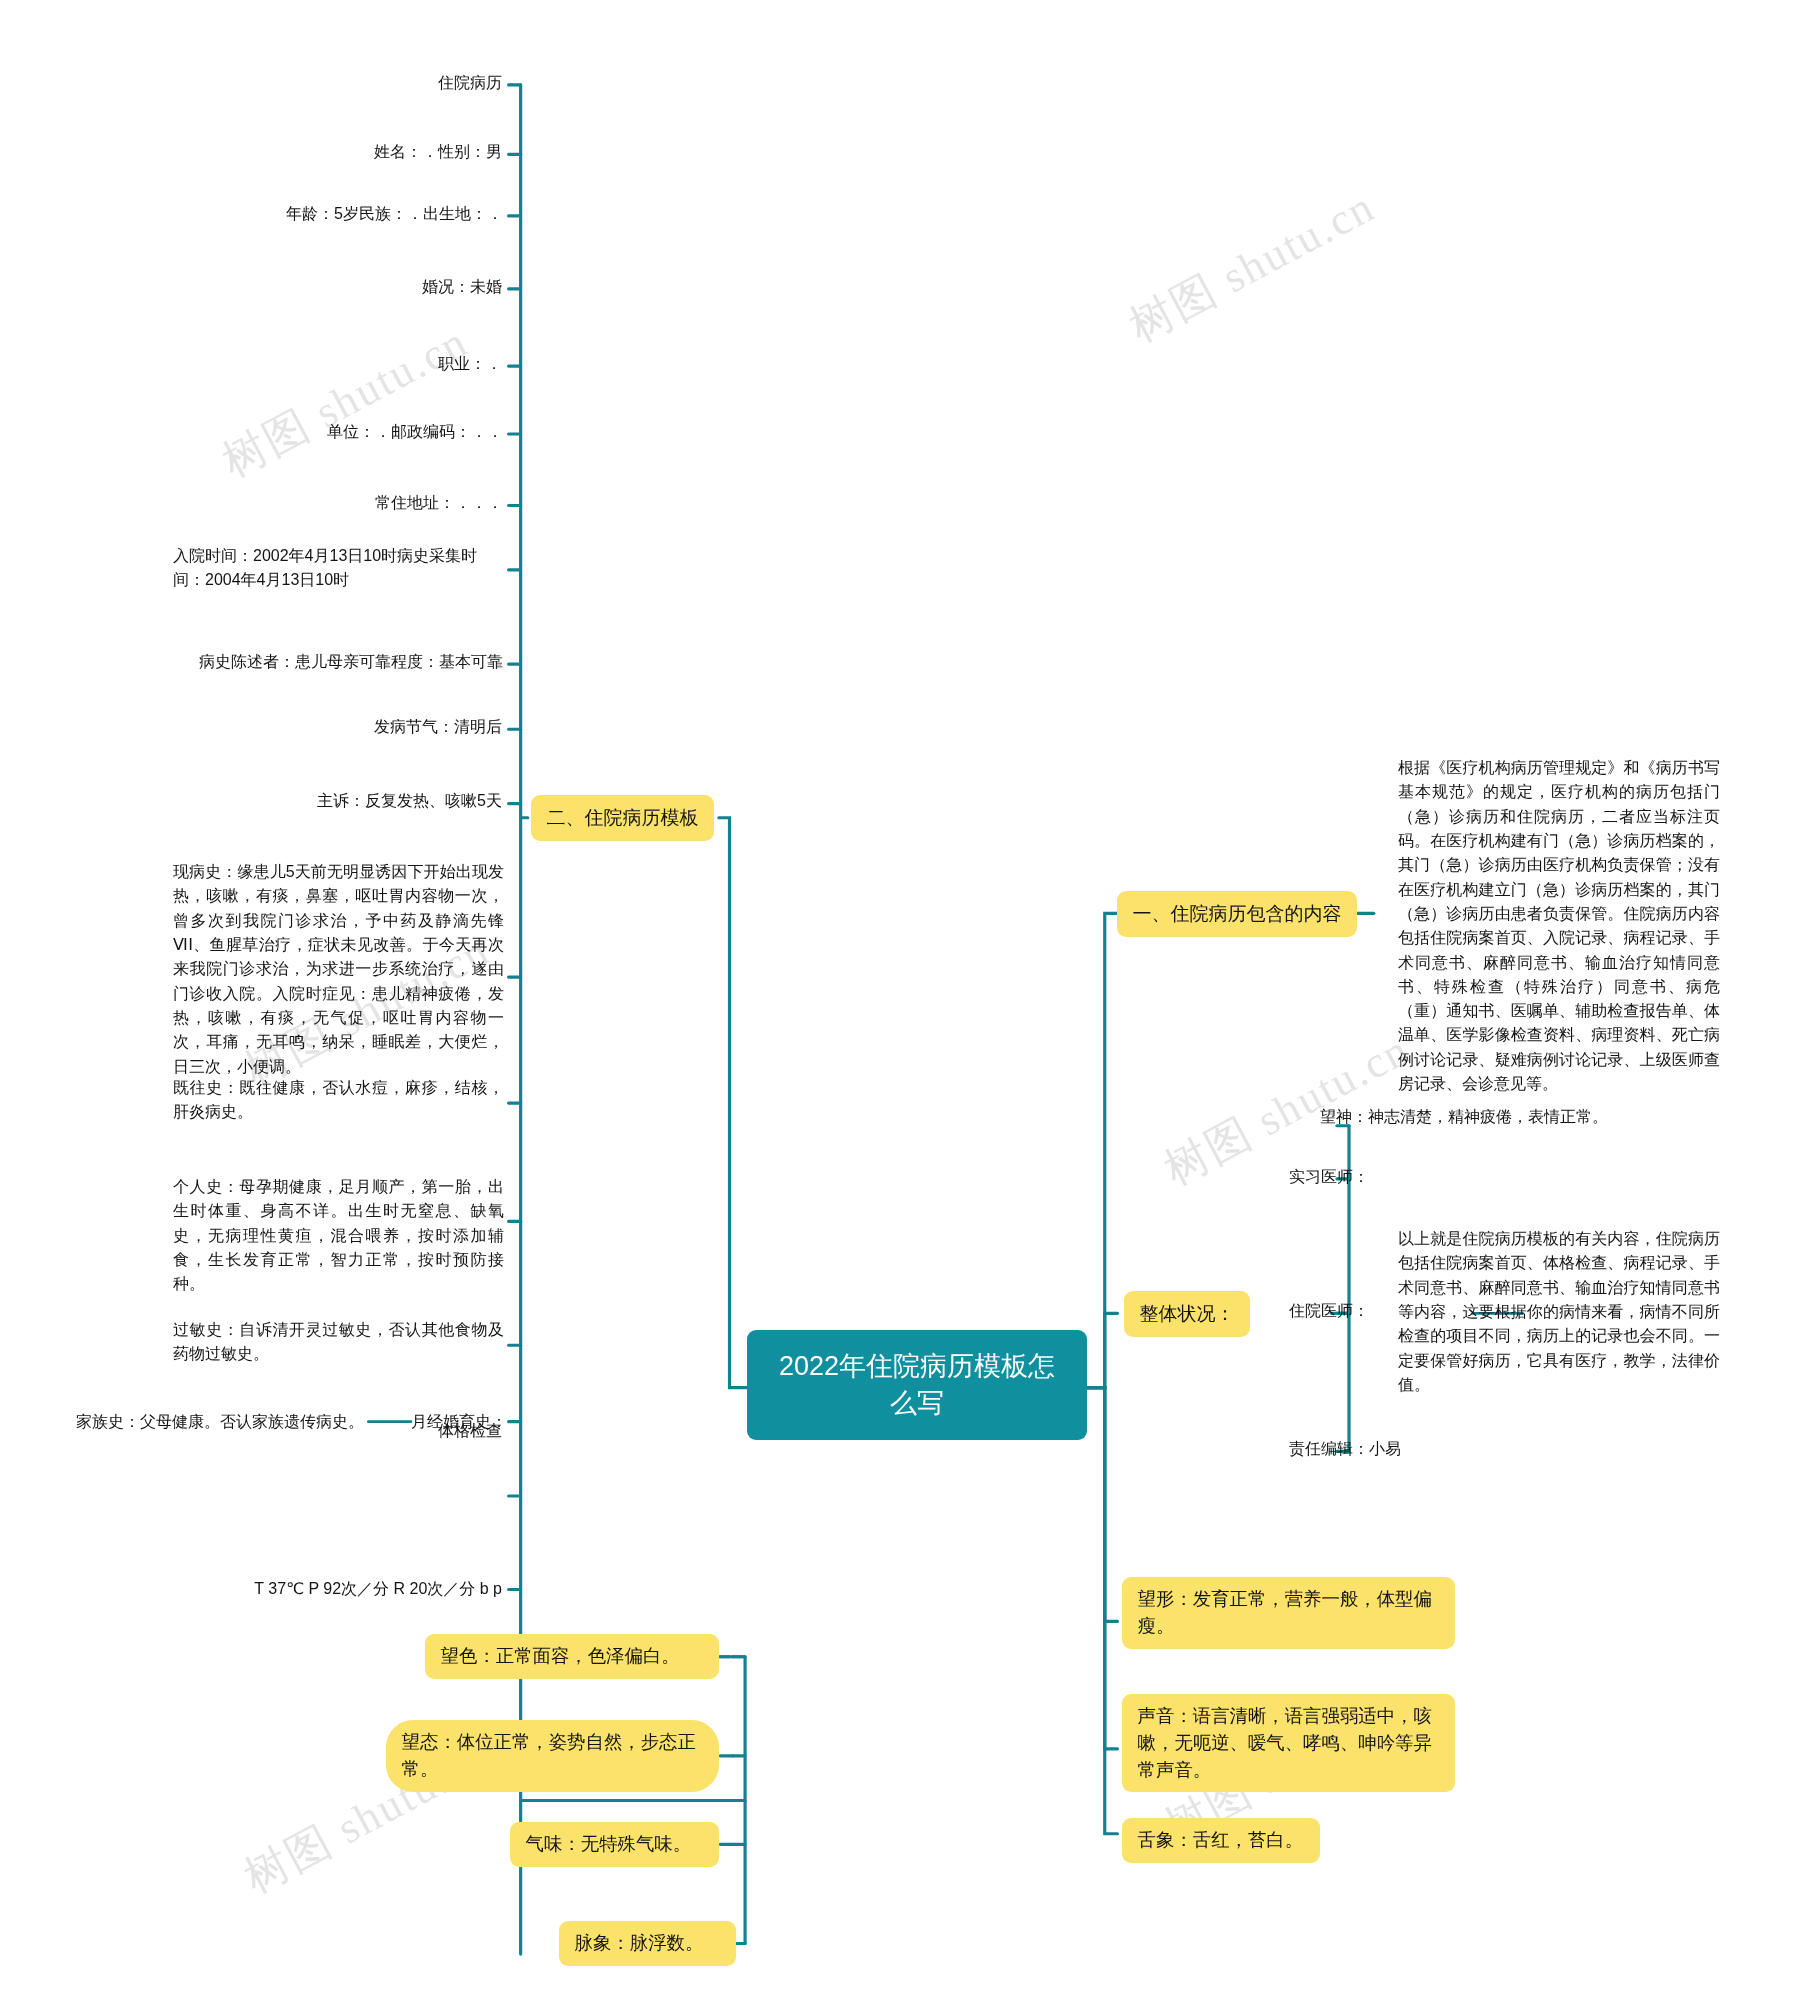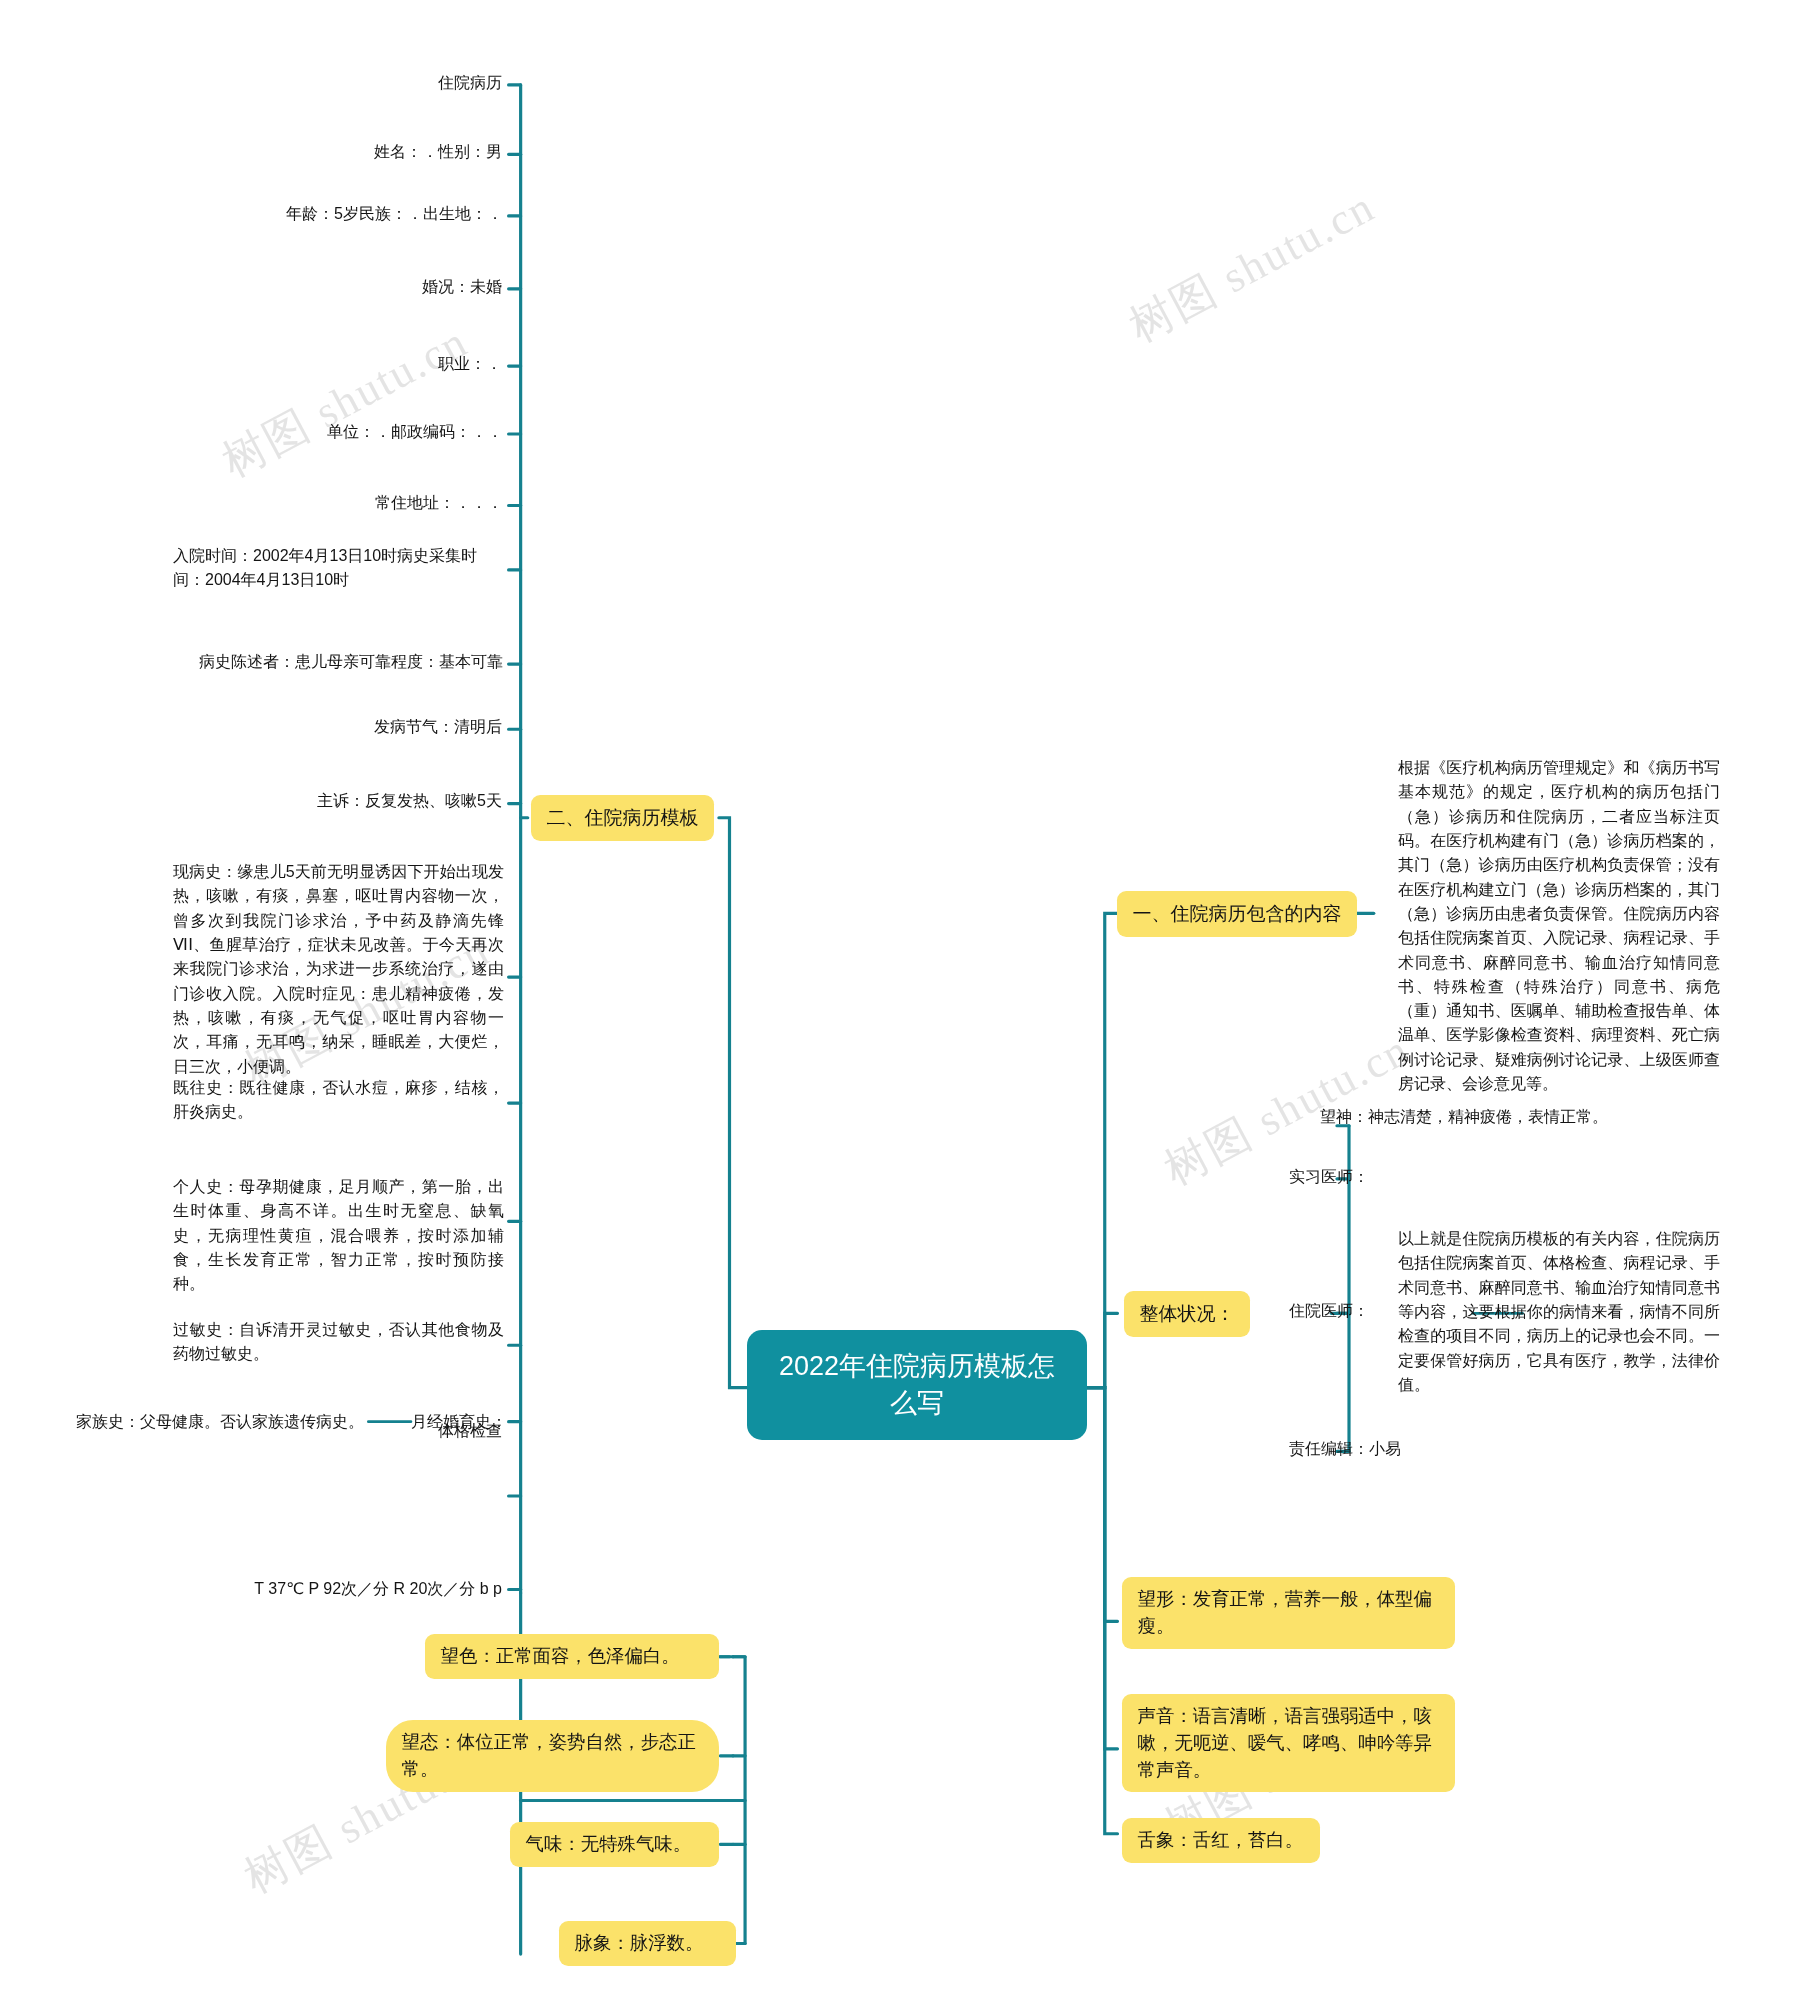--- a/index.html
+++ b/index.html
@@ -54,21 +54,21 @@
     border-radius:9.2px;
     padding:9.2px 15.6px;
     font-size:18.4px;
     color:#141414;
     line-height:1.45;
   }
   .chip.big{font-size:19px;}
   .center-node{
     background:#10909f;
     color:#ffffff;
-    border-radius:15px;
+    border-radius:9px;
     font-size:27px;
     text-align:center;
     padding:18.4px 21px;
     line-height:1.35;
     box-sizing:border-box;
   }
 </style>
 </head>
 <body>
 

